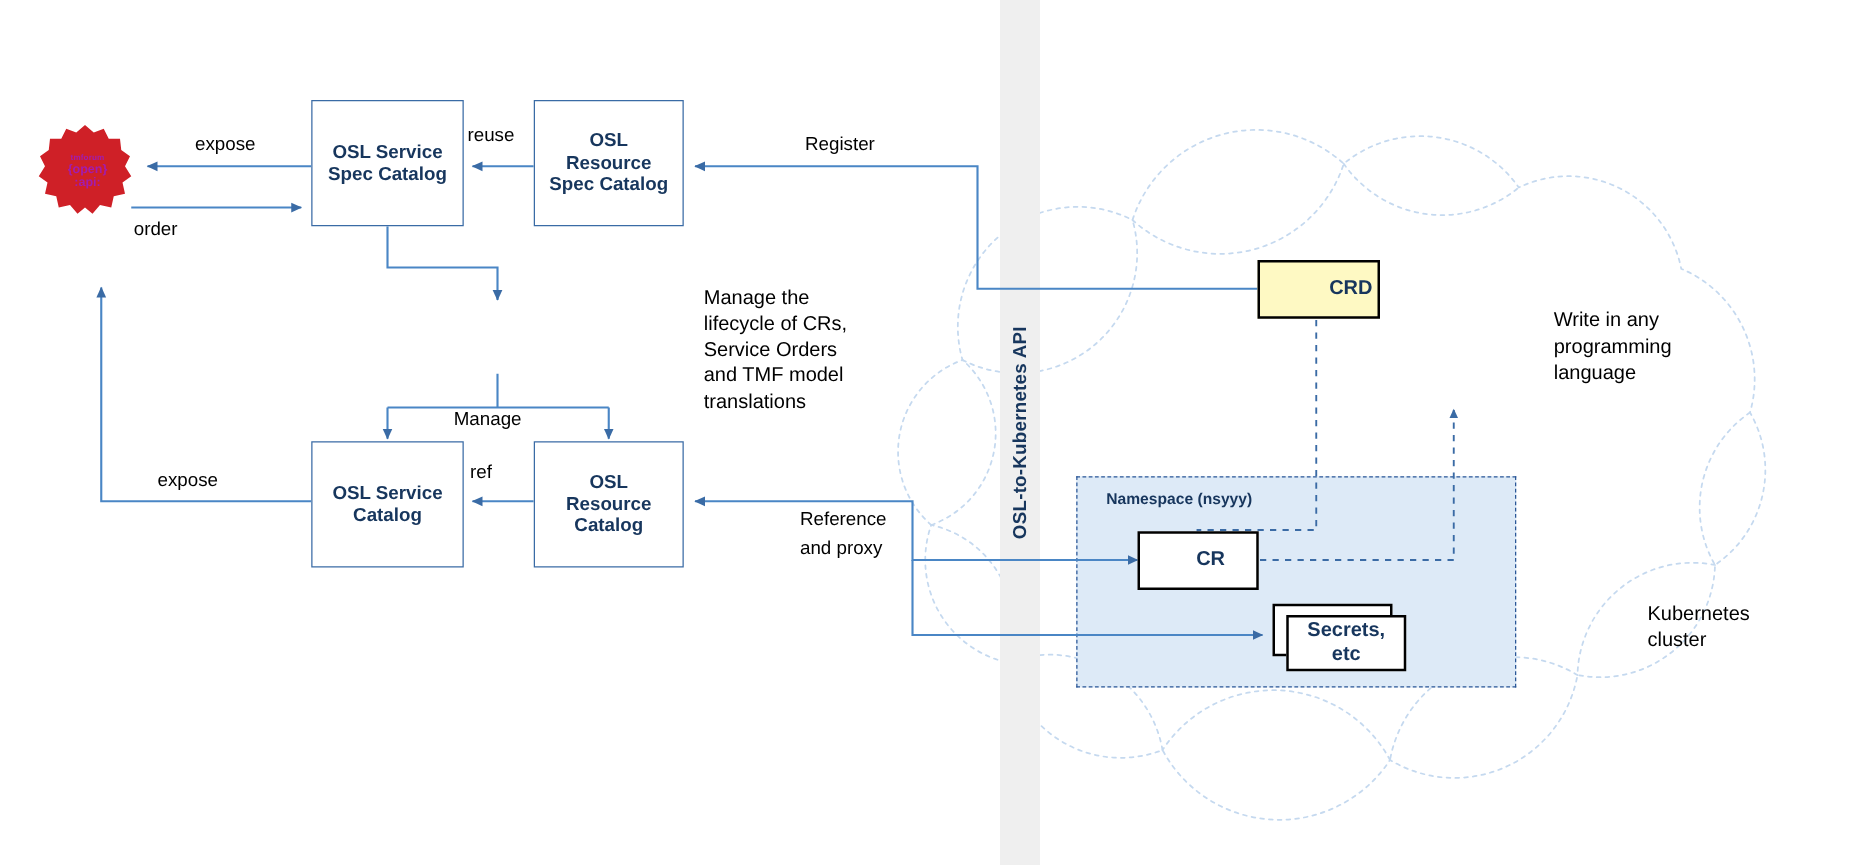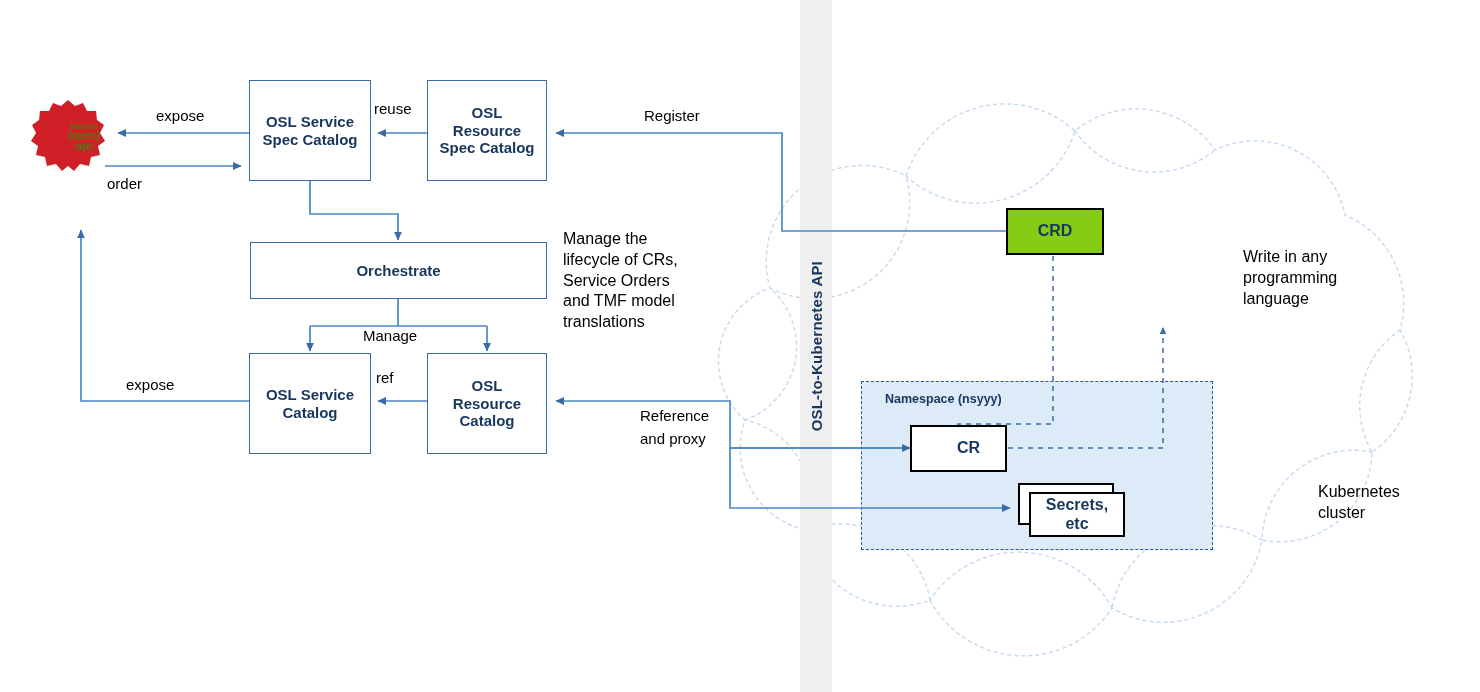--- a/index.html
+++ b/index.html
@@ -15,44 +15,44 @@
   .api-band-label span{writing-mode:vertical-rl;transform:rotate(180deg);
             font-size:15px;font-weight:bold;color:#17365d;letter-spacing:.2px;
             white-space:nowrap;}
 
   
   .box{position:absolute;box-sizing:border-box;display:flex;
        align-items:center;justify-content:center;text-align:center;
        font-weight:bold;color:#17365d;line-height:1.18;}
   .box.blue{border:1.6px solid #3a6ba5;background:#ffffff;font-size:15px;}
   .box.k8s{border:2.4px solid #000000;background:#ffffff;font-size:16px;}
-  .box.k8s-fill{border:2.4px solid #000000;background:#84cc16;font-size:16px;}
+  .box.k8s-fill{border:2.4px solid #000000;background:#fef9c3;font-size:16px;justify-content:flex-end;}
   .box .inner{padding:0 4px;}
 
   .mono{font-family:"DejaVu Sans Mono", monospace;font-size:17px;
         font-weight:bold;color:#17365d;letter-spacing:.5px;}
 
   
   .namespace{position:absolute;box-sizing:border-box;
        border:1.6px dashed #2b5797;background:#ddeaf7;}
   .ns-label{position:absolute;font-size:12.5px;font-weight:bold;color:#17365d;padding-left:13px;}
 
   
   .lbl{position:absolute;font-size:15px;color:#000;line-height:1.0;white-space:nowrap;}
   .para{position:absolute;font-size:16px;color:#000;line-height:1.30;}
 
   
   svg.layer{position:absolute;left:0;top:0;width:1480px;height:692px;
             overflow:visible;pointer-events:none;}
 
   
   .badge{position:absolute;left:30px;top:98px;width:76px;height:80px;}
-  .badge .txt{position:absolute;left:16px;top:0;width:76px;height:80px;
+  .badge .txt{position:absolute;left:2px;top:0;width:76px;height:80px;
        display:flex;flex-direction:column;align-items:center;justify-content:center;
-       color:#4d7c0f;font-weight:bold;line-height:1.0;}
+       color:#a21caf;font-weight:bold;line-height:1.0;}
   .badge .t1{font-size:6.5px;letter-spacing:.1px;}
   .badge .t2{font-size:10px;margin-top:1px;}
   .badge .t3{font-size:10px;margin-top:1px;}
 </style>
 </head>
 <body>
 
 <div id="stage">
 
   <svg class="layer">
@@ -162,23 +162,20 @@
   </div>
 
   <div class="box blue" style="left:427px;top:80px;width:120px;height:101px;">
     <div class="inner">
       <div>OSL</div>
       <div>Resource</div>
       <div>Spec Catalog</div>
     </div>
   </div>
 
-  <div class="box blue" style="left:250px;top:242px;width:297px;height:57px;">
-    <div class="inner">Orchestrate</div>
-  </div>
 
   <div class="box blue" style="left:249px;top:353px;width:122px;height:101px;">
     <div class="inner">
       <div>OSL Service</div>
       <div>Catalog</div>
     </div>
   </div>
 
   <div class="box blue" style="left:427px;top:353px;width:120px;height:101px;">
     <div class="inner">

